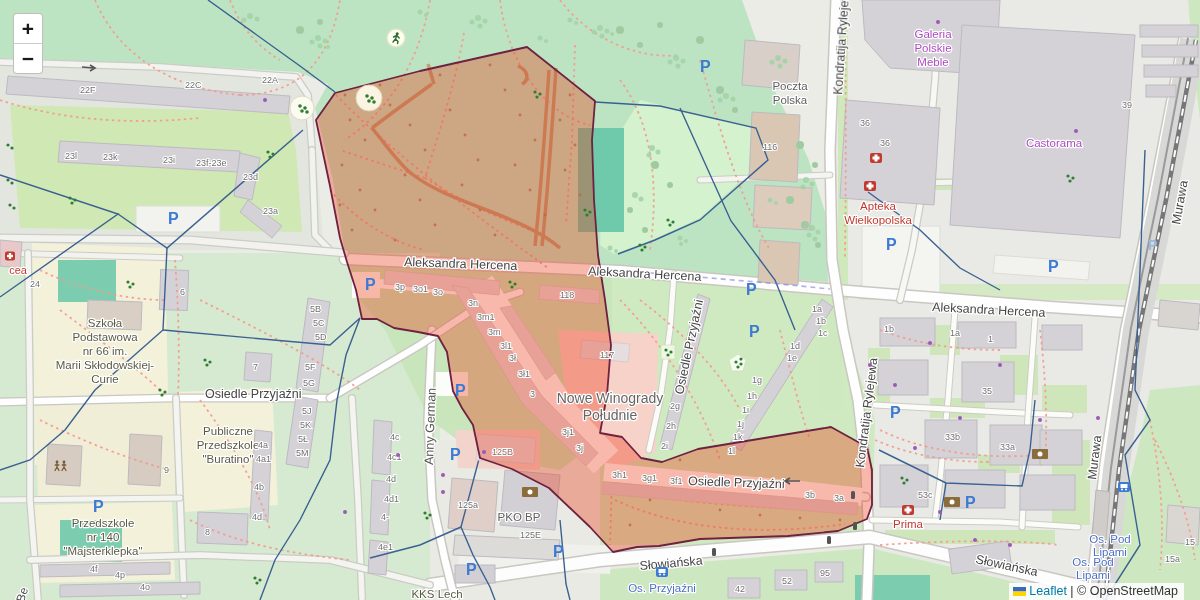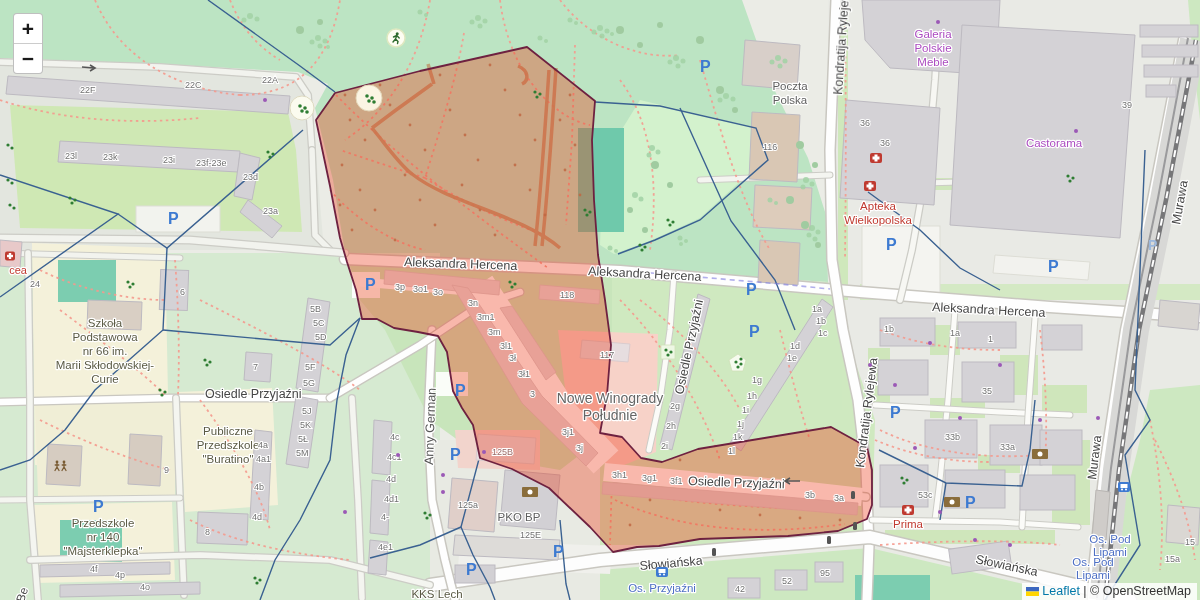--- a/index.html
+++ b/index.html
@@ -1,21 +1,21 @@
 <!DOCTYPE html>
 <html><head>
 <meta charset="utf-8">
 <style>
   html,body{margin:0;padding:0;}
   body{font-family:"Liberation Sans",sans-serif;}
   #map{position:relative;width:1200px;height:600px;overflow:hidden;background:#ebece6;}
   .zoomctl{position:absolute;left:13px;top:13px;width:28px;background:#fff;border:1px solid rgba(0,0,0,0.25);border-radius:4px;z-index:50;}
   .zbtn{width:28px;height:29px;line-height:29px;text-align:center;font-size:21px;font-weight:bold;color:#1a1a1a;}
   .zbtn.first{border-bottom:1px solid #ccc;}
-  .attrib{position:absolute;right:3px;bottom:0;background:rgba(255,255,255,0.85);padding:1px 6px 2px 4px;font-size:12.5px;color:#333;z-index:50;white-space:nowrap;}
+  .attrib{position:absolute;right:16px;bottom:0;background:rgba(255,255,255,0.85);padding:1px 6px 2px 4px;font-size:12.5px;color:#333;z-index:50;white-space:nowrap;}
   .attrib a{color:#0078a8;text-decoration:none;}
   .flag{display:inline-block;width:13px;height:9px;vertical-align:-1px;}
 </style>
 </head>
 <body>
 
 <div id="map">
 <svg width="1200" height="600" viewBox="0 0 1200 600" xmlns="http://www.w3.org/2000/svg">
 
   <rect x="0" y="0" width="1200" height="600" fill="#ebece6"></rect>

